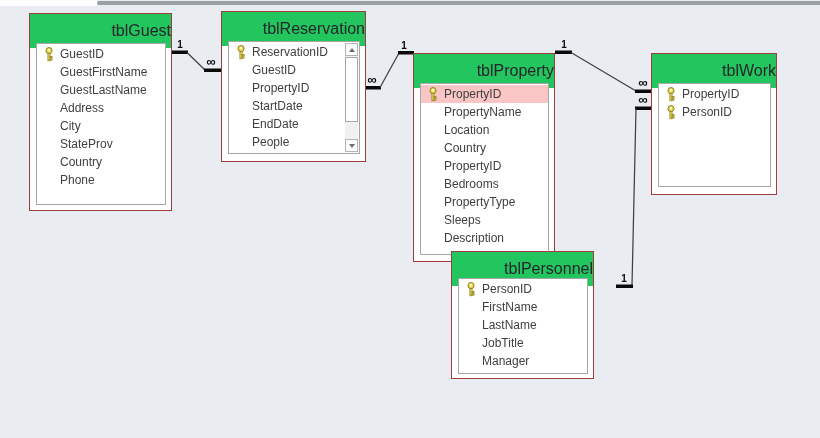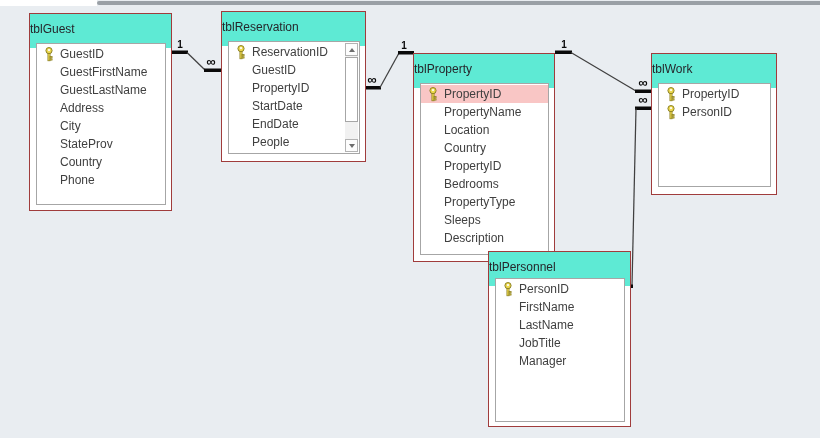--- a/index.html
+++ b/index.html
@@ -15,26 +15,26 @@
 
   
   .table-box{
     position:absolute;background:#ffffff;border:1px solid #a03c3c;
     box-sizing:border-box;
   }
   .t-guest{left:29px;top:13px;width:143px;height:198px;}
   .t-reservation{left:221px;top:11px;width:145px;height:151px;}
   .t-property{left:413px;top:13px;width:142px;height:209px;margin-top:40px;}
   .t-work{left:651px;top:53px;width:126px;height:142px;}
-  .t-personnel{left:488px;top:251px;width:143px;height:176px;padding-left:28px;}
+  .t-personnel{left:451px;top:251px;width:143px;height:128px;padding-left:28px;}
 
   .table-title{
     position:absolute;left:0;right:0;top:0;height:26px;
-    text-align:left;padding-top:8px;font-size:12px;color:#26262b;
-    background:#5eead4;white-space:nowrap;
+    text-align:right;padding-top:8px;font-size:16px;color:#26262b;
+    background:#22c55e;white-space:nowrap;
   }
   .field-list{
     position:absolute;left:6px;right:5px;border:1px solid #a6a6a6;
     background:#ffffff;box-sizing:border-box;overflow:hidden;padding-top:1px;
   }
   .fl-guest{top:29px;bottom:5px;}
   .fl-reservation{top:29px;bottom:7px;}
   .fl-property{top:29px;bottom:6px;}
   .fl-work{top:29px;bottom:7px;}
   .fl-personnel{top:26px;bottom:4px;}

